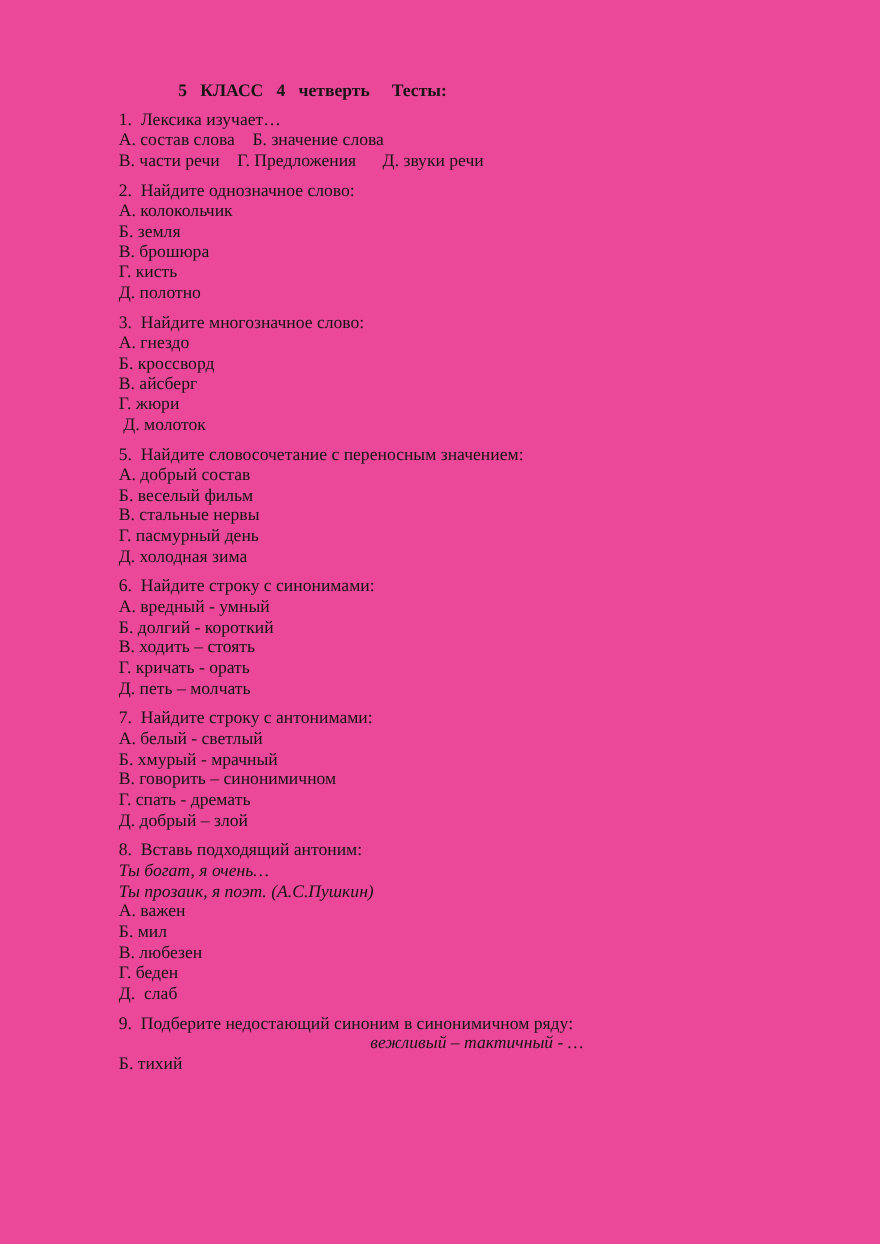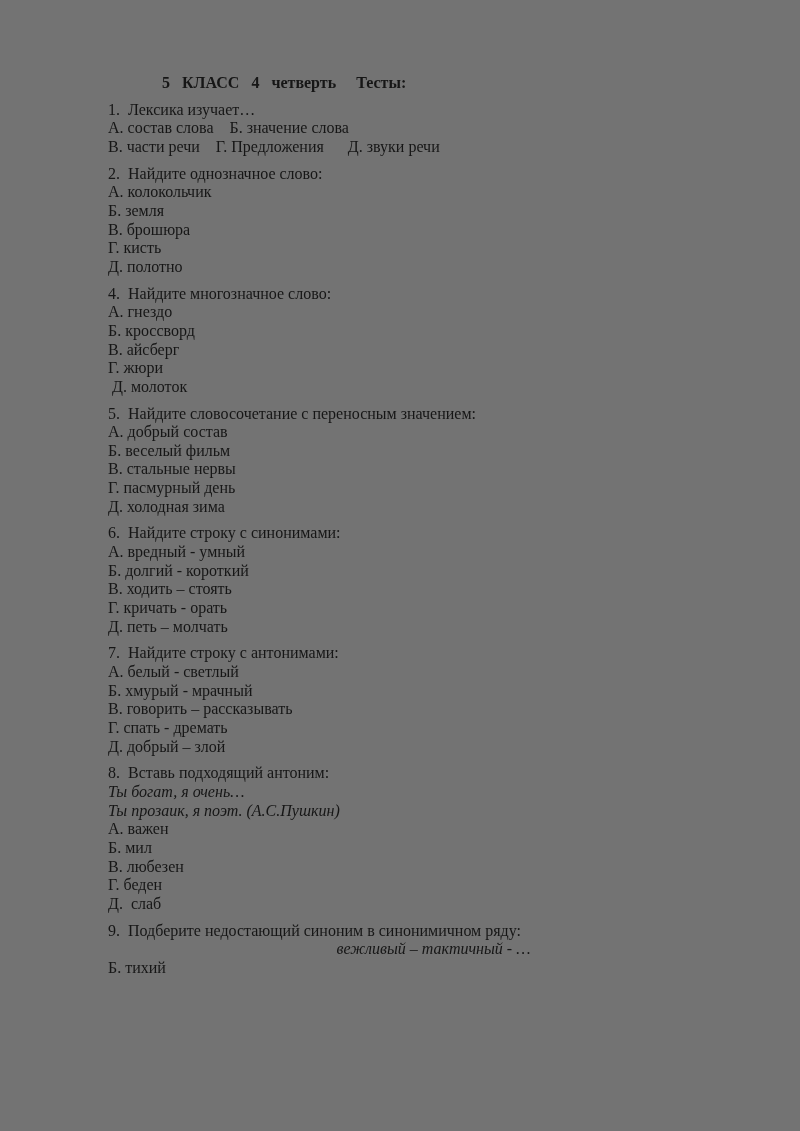--- a/index.html
+++ b/index.html
@@ -4,21 +4,21 @@
 <style>
   html, body {
     margin: 0;
     padding: 0;
     background: #ffffff;
   }
   .page {
     position: relative;
     width: 800px;
     height: 1131px;
-    background: #737373;
+    background: #ec4899;
     box-sizing: border-box;
     padding: 74px 60px 0 100px;
     font-family: "Liberation Serif", "DejaVu Serif", serif;
     font-size: 16px;
     line-height: 18.65px;
     color: #161616;
   }
   .title {
     margin: 0 0 0 62px;
     font-size: 16px;
@@ -54,21 +54,21 @@
       </div>
       <div class="question">
         <div class="line">2.  Найдите однозначное слово:</div>
         <div class="line">А. колокольчик</div>
         <div class="line">Б. земля</div>
         <div class="line">В. брошюра</div>
         <div class="line">Г. кисть</div>
         <div class="line">Д. полотно</div>
       </div>
       <div class="question">
-        <div class="line">4.  Найдите многозначное слово:</div>
+        <div class="line">3.  Найдите многозначное слово:</div>
         <div class="line">А. гнездо</div>
         <div class="line">Б. кроссворд</div>
         <div class="line">В. айсберг</div>
         <div class="line">Г. жюри</div>
         <div class="line"> Д. молоток</div>
       </div>
       <div class="question">
         <div class="line">5.  Найдите словосочетание с переносным значением:</div>
         <div class="line">А. добрый состав</div>
         <div class="line">Б. веселый фильм</div>
@@ -81,21 +81,21 @@
         <div class="line">А. вредный - умный</div>
         <div class="line">Б. долгий - короткий</div>
         <div class="line">В. ходить – стоять</div>
         <div class="line">Г. кричать - орать</div>
         <div class="line">Д. петь – молчать</div>
       </div>
       <div class="question">
         <div class="line">7.  Найдите строку с антонимами:</div>
         <div class="line">А. белый - светлый</div>
         <div class="line">Б. хмурый - мрачный</div>
-        <div class="line">В. говорить – рассказывать</div>
+        <div class="line">В. говорить – синонимичном</div>
         <div class="line">Г. спать - дремать</div>
         <div class="line">Д. добрый – злой</div>
       </div>
       <div class="question">
         <div class="line">8.  Вставь подходящий антоним:</div>
         <div class="line italic">Ты богат, я очень…</div>
         <div class="line italic">Ты прозаик, я поэт. (А.С.Пушкин)</div>
         <div class="line">А. важен</div>
         <div class="line">Б. мил</div>
         <div class="line">В. любезен</div>

